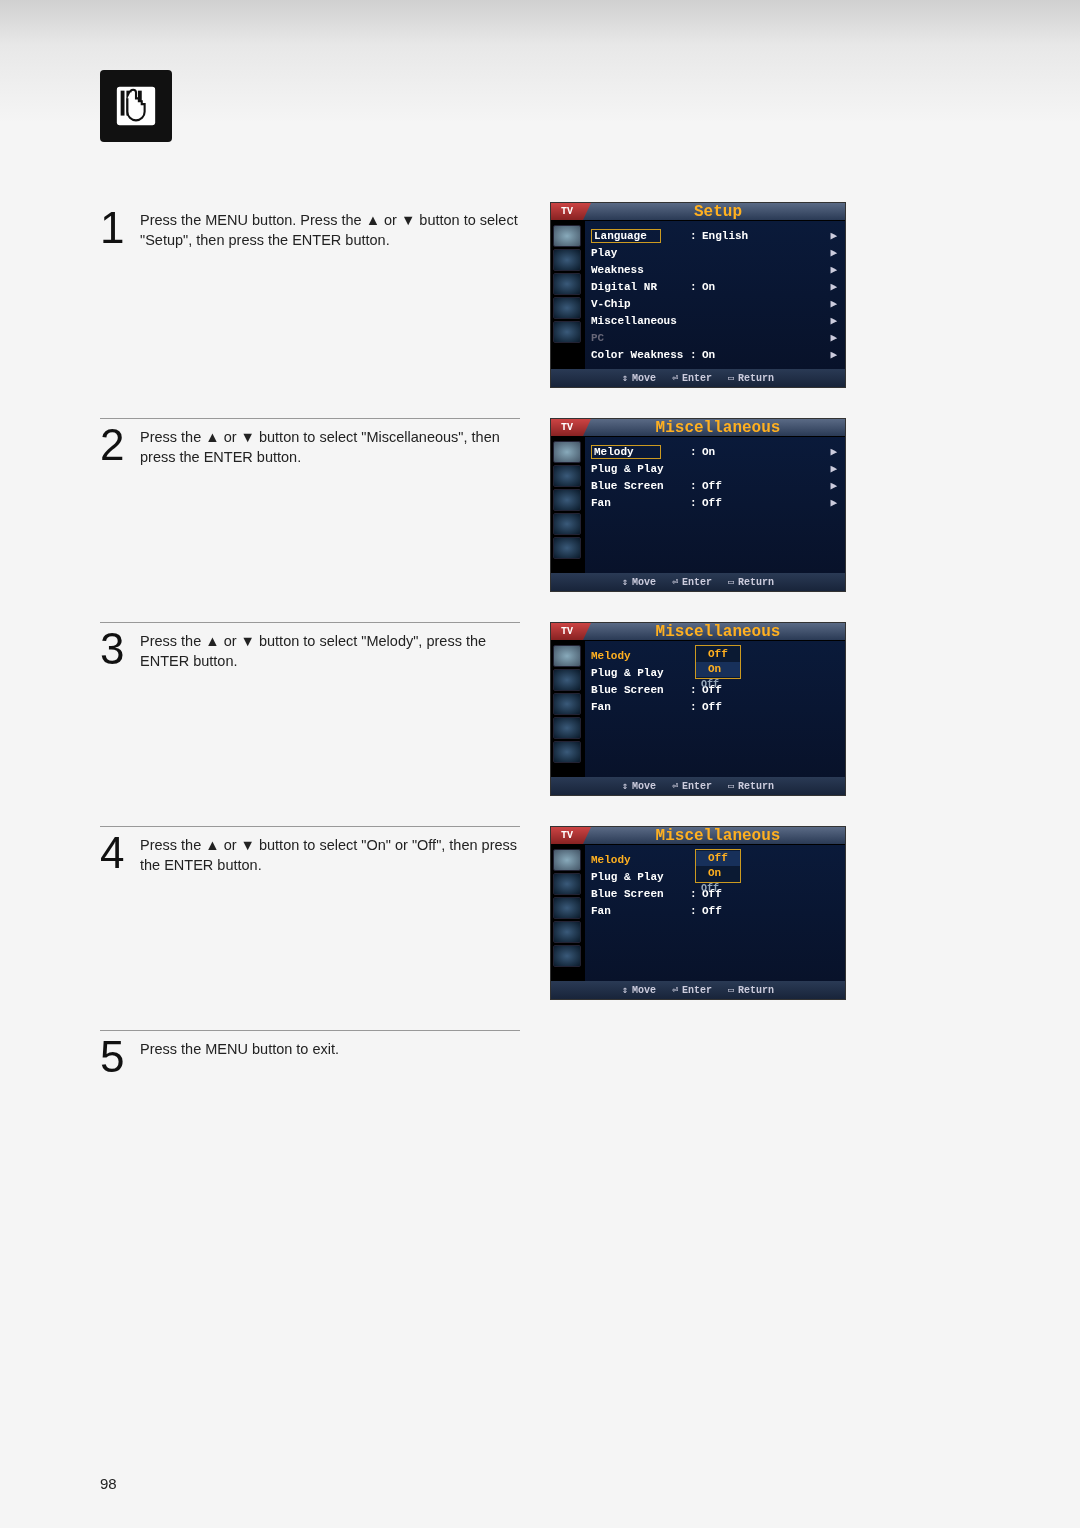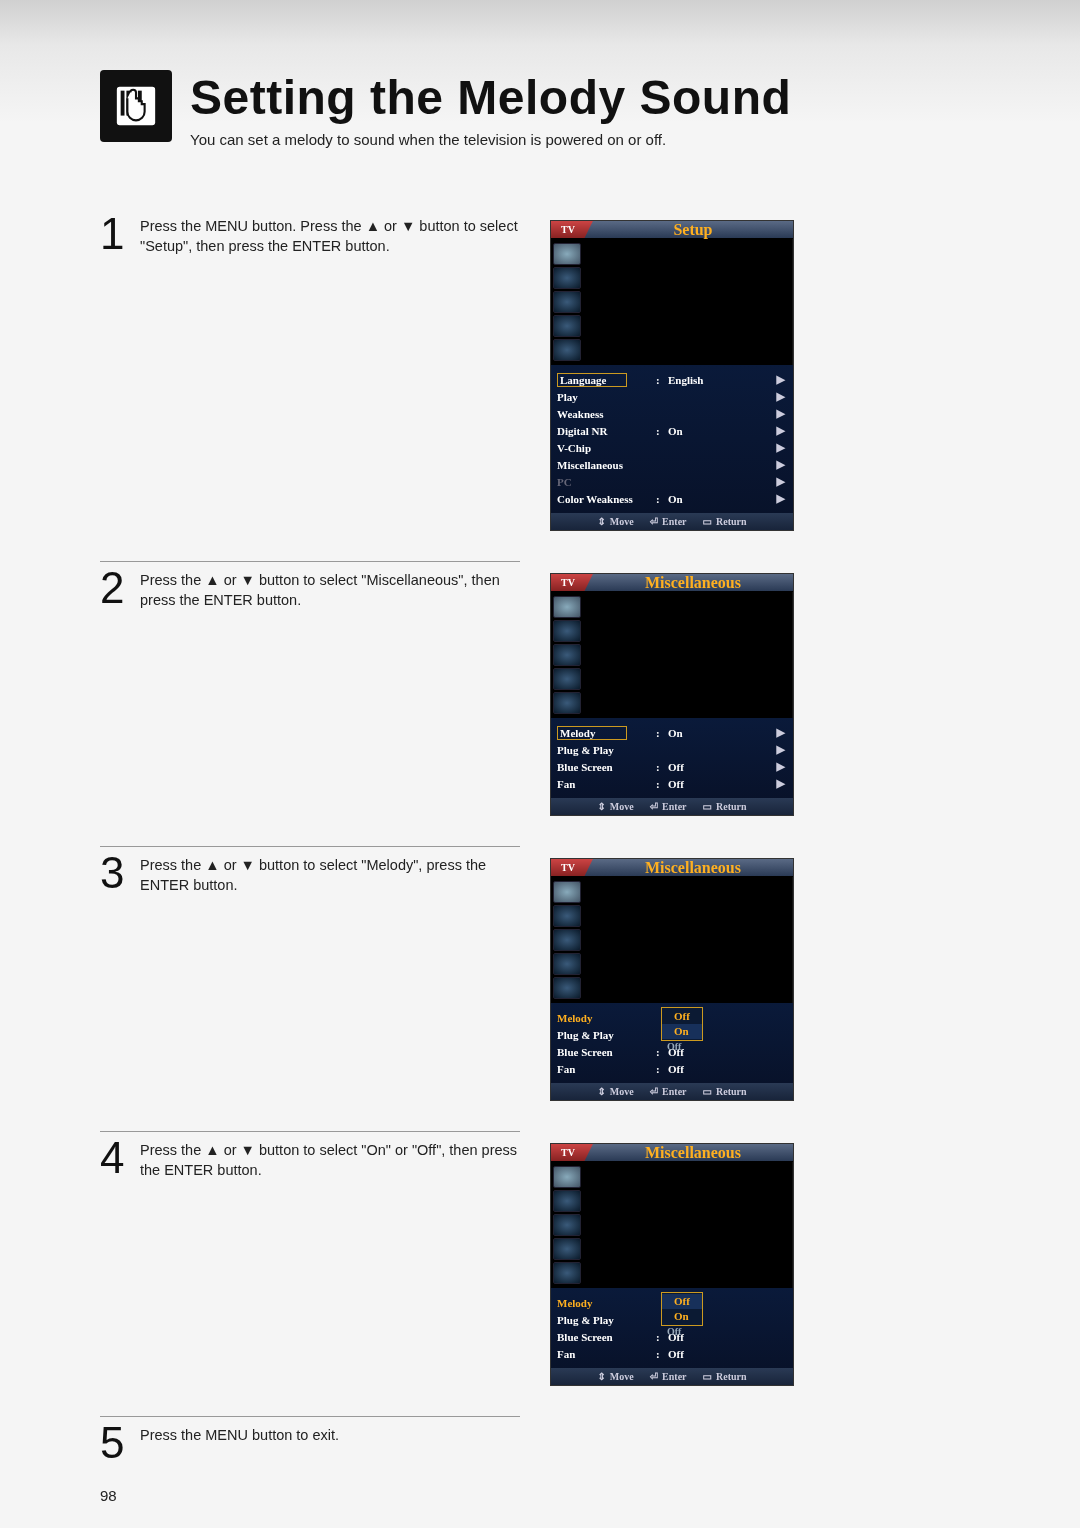--- a/index.html
+++ b/index.html
@@ -30,38 +30,37 @@
   .step-num {
     font-family: Futura, "Helvetica Neue", Arial, sans-serif;
     font-size: 44px; font-weight:300; line-height:1; width:40px; flex:0 0 40px;
     color:#111;
   }
   .step-text { font-size: 14.5px; line-height:1.4; padding-top:4px; font-family: Futura, "Helvetica Neue", Arial, sans-serif; font-weight:300;}
   .step-right { flex:1 1 auto; }
 
   
   .osd {
-    width: 244px; background:#000; border:1px solid #333; color:#fff;
-    font-family: Liberation Serif, serif; font-size:11px; font-weight:bold;
+    width: 296px; background:#000; border:1px solid #333; color:#fff;
+    font-family: Liberation Mono, monospace; font-size:11px; font-weight:bold;
     box-shadow: inset 0 0 0 1px #111;
-    margin-top: 12px;
   }
   .osd-title {
     display:flex; align-items:center; height:18px;
     background: linear-gradient(#5a6a85,#2a3a55);
     border-bottom:1px solid #000;
   }
   .osd-title .tv {
     background: linear-gradient(#c44,#822); color:#fff; padding:0 10px; height:100%;
     display:flex;align-items:center; font-size:10px;
     clip-path: polygon(0 0, 100% 0, 80% 100%, 0 100%);
     padding-right:18px;
   }
   .osd-title .title-text { flex:1; text-align:center; color:#ffb020; font-size:16px;}
-  .osd-body { display:flex; min-height:136px;flex-direction:column; }
+  .osd-body { display:flex; min-height:136px; }
   .osd-icons {
     width:34px; background:#000; display:flex; flex-direction:column; gap:2px; padding:4px 2px;
   }
   .osd-icons .ic {
     width:28px;height:22px; background: radial-gradient(#3a5a7a,#0a1a2a);
     border:1px solid #223; border-radius:2px;
   }
   .osd-icons .ic.sel { background: radial-gradient(#8ab,#456); }
   .osd-menu { flex:1; background: linear-gradient(#0a1a3a,#08122a); padding:6px 8px 6px 6px; position:relative;}
   .osd-row { display:flex; align-items:center; height:17px; gap:4px;}
@@ -76,41 +75,37 @@
   }
   .popoverlay { position:absolute; background:#0b1a33; border:1px solid #cc9a20; padding:1px 0; }
   .popoverlay div { padding:0 12px; line-height:15px; color:#ffb020; }
   .osd-footer {
     background: linear-gradient(#2a3a55,#18243a); display:flex; justify-content:center; gap:16px;
     padding:3px 6px; font-size:10px; color:#ccd;
   }
   .osd-footer span { display:flex; align-items:center; gap:4px; }
   .glyph { font-size:10px; }
 
-  .page-num { position:absolute; left:100px; bottom:24px; font-size:15px; font-family: Futura, Arial, sans-serif;}
+  .page-num { position:absolute; left:100px; bottom:36px; font-size:15px; font-family: Futura, Arial, sans-serif;}
 </style>
 </head>
 <body>
 
 <div class="page">
   <div class="header">
     <div class="header-icon">
       <svg viewBox="0 0 48 48">
           <rect x="4" y="4" width="40" height="40" rx="3" fill="#fff"></rect>
         <rect x="8" y="8" width="4" height="26" fill="#111"></rect>
           <rect x="14" y="8" width="4" height="26" fill="#111"></rect>
         <rect x="20" y="8" width="4" height="26" fill="#111"></rect>
           <rect x="26" y="8" width="4" height="26" fill="#111"></rect>
         <path d="M15 16 v14 a9 9 0 0 0 18 0 v-8 h-3 v-3 h-3 v-3 h-3 v-6 a3 3 0 0 0 -6 0" fill="#fff" stroke="#111" stroke-width="2.2"></path>
       </svg>
     </div>
-    <div class="header-text">
-      <h1>Setting the Melody Sound</h1>
-      <p>You can set a melody to sound when the television is powered on or off.</p>
-    </div>
   </div>
 
   <div class="steps" id="steps">
       <div class="step">
         <div class="step-left noborder">
           <div class="step-num">1</div>
           <div class="step-text">Press the MENU button. Press the ▲ or ▼ button to select "Setup", then press the ENTER button.</div>
         </div>
         <div class="step-right">
           <div class="osd">

